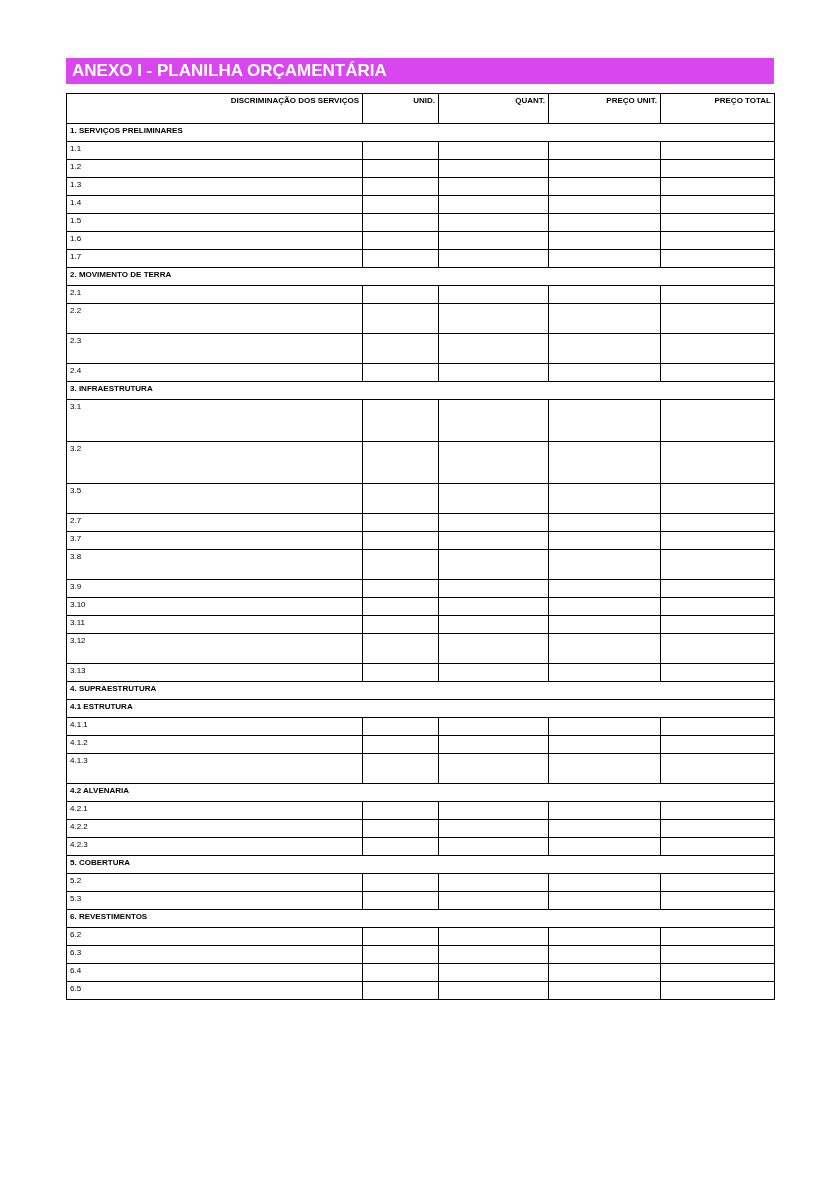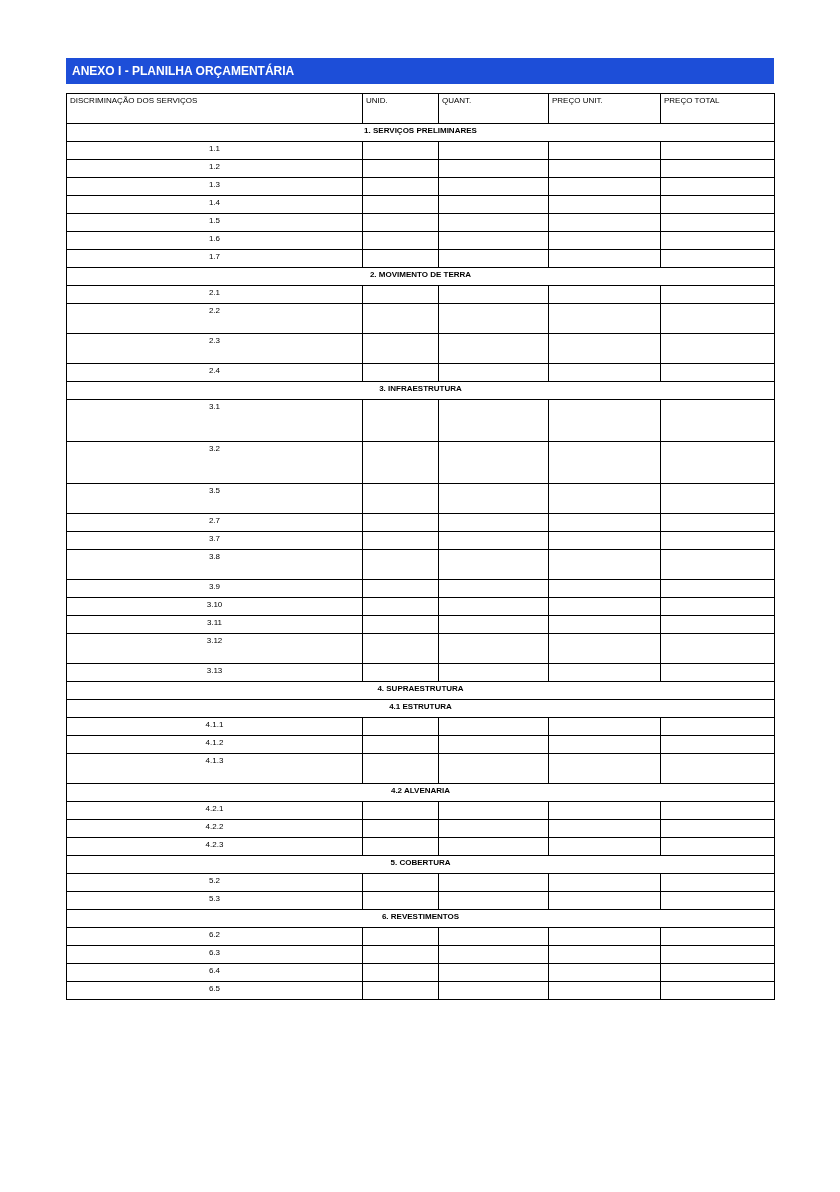--- a/index.html
+++ b/index.html
@@ -20,25 +20,25 @@
     background: #ffffff;
     box-sizing: border-box;
   }
   .doc-body {
     position: absolute;
     left: 66px;
     top: 58px;
     width: 708px;
   }
   .title-bar {
-    background: #1d4ed8;
+    background: #d946ef;
     color: #ffffff;
     height: 26px;
     line-height: 26px;
-    font-size: 12px;
+    font-size: 17px;
     font-weight: bold;
     padding: 0 6px;
     box-sizing: border-box;
     overflow: hidden;
     white-space: nowrap;
   }
   table.sheet {
     border-collapse: collapse;
     width: 708px;
     table-layout: fixed;
@@ -53,22 +53,22 @@
     word-wrap: break-word;
     overflow: hidden;
   }
   col.c0 { width: 296px; }
   col.c1 { width: 76px; }
   col.c2 { width: 110px; }
   col.c3 { width: 112px; }
   col.c4 { width: 114px; }
 
   td.num  { text-align: center; }
-  td.full { text-align: center; }
-  tr.header td { font-weight: normal; text-align: left; }
+  td.full { text-align: left; }
+  tr.header td { font-weight: bold; text-align: right; }
   tr.section td { font-weight: bold; }
   tr.h1 td { height: 13px; }
   tr.h2 td { height: 25px; }
   tr.h3 td { height: 37px; }
 </style>
 </head>
 <body>
 
 <div class="page">
   <div class="doc-body">

